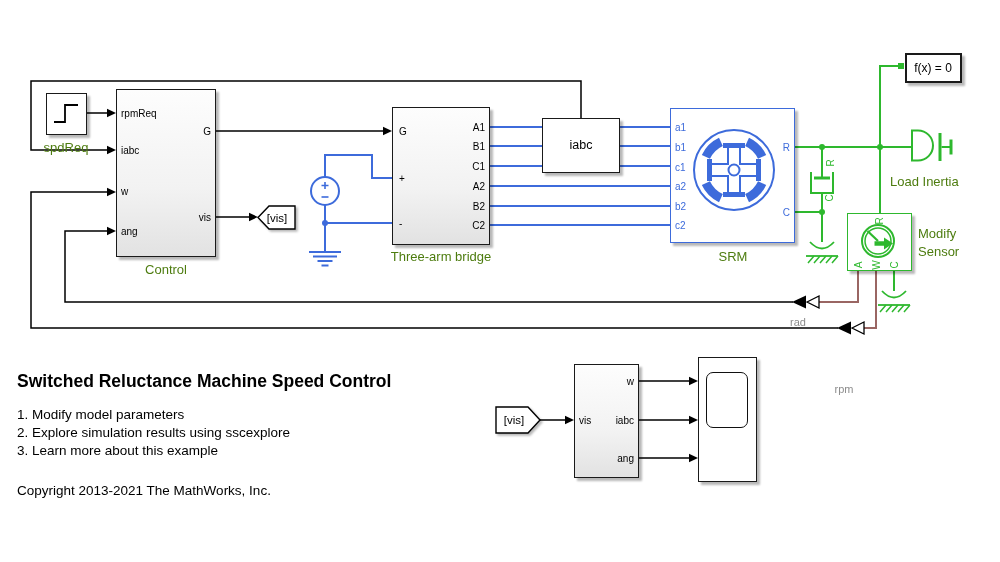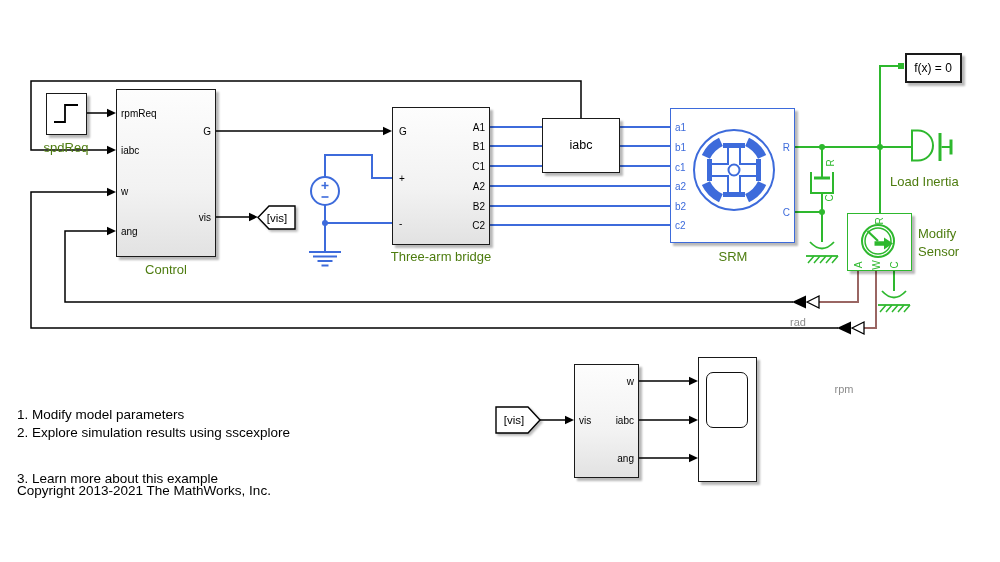--- a/index.html
+++ b/index.html
@@ -237,18 +237,19 @@
 
   <span class="pl c gray" style="left:798px;top:322px;">rad</span>
   <span class="pl c gray" style="left:844px;top:349px;margin-top:40px;">rpm</span>
 
   <span class="pl c" style="left:514px;top:420px;font-size:11.5px;">[vis]</span>
   <span class="pl l" style="left:579px;top:420px;">vis</span>
   <span class="pl r" style="left:634px;top:381px;">w</span>
   <span class="pl r" style="left:634px;top:420px;">iabc</span>
   <span class="pl r" style="left:634px;top:458px;">ang</span>
 
+  <div class="title" style="left:17px;top:371px;">Switched Reluctance Machine Speed Control</div>
   <div class="step" style="left:17px;top:407px;text-align:right;">1. Modify model parameters</div>
   <div class="step" style="left:17px;top:425px;">2. Explore simulation results using sscexplore</div>
-  <div class="step" style="left:17px;top:443px;margin-top:28px;">3. Learn more about this example</div>
+  <div class="step" style="left:17px;top:443px;">3. Learn more about this example</div>
   <div class="step" style="left:17px;top:483px;">Copyright 2013-2021 The MathWorks, Inc.</div>
 
 </div>
 
 </body></html>

